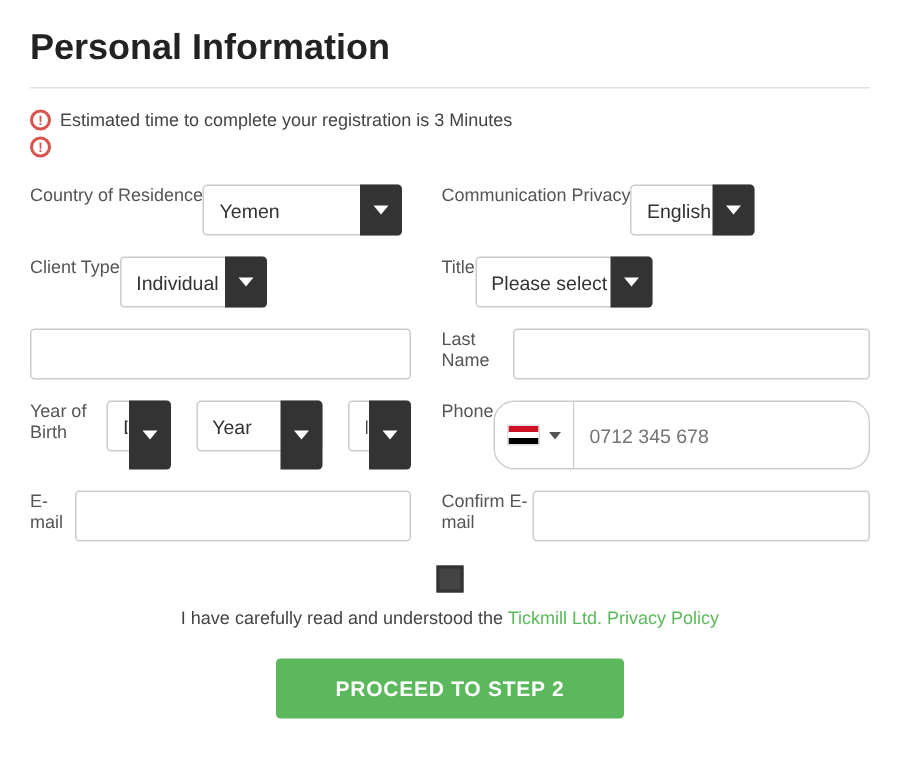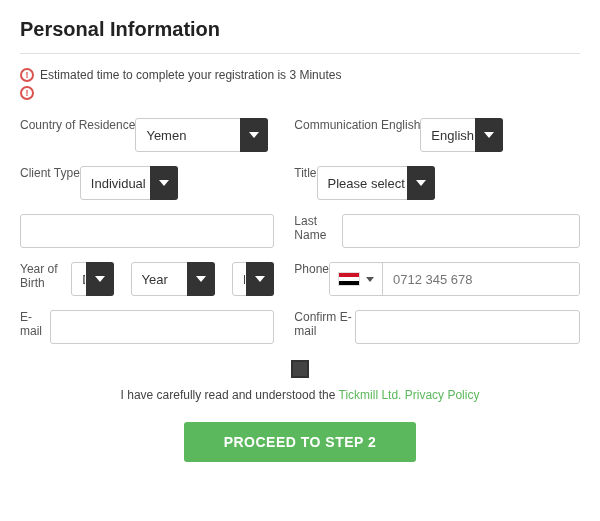--- a/index.html
+++ b/index.html
@@ -10,21 +10,21 @@
       font-size: 13px;
       padding: 0;
     }
     .container {
       width: 600px;
       min-height: 521px;
       background: #fff;
       padding: 18px 20px 30px 20px;
     }
     .page-title {
-      font-size: 20px;
+      font-size: 24px;
       font-weight: bold;
       color: #222;
       margin-bottom: 12px;
     }
     .divider {
       border: none;
       border-top: 1px solid #e0e0e0;
       margin-bottom: 14px;
     }
     .notices {
@@ -123,23 +123,23 @@
     .dob-row .select-wrapper {
       flex: 1;
     }
     .dob-row .select-wrapper:nth-child(2) {
       flex: 2;
     }
     .phone-row {
       display: flex;
       gap: 0;
       border: 1px solid #ccc;
-      border-radius: 3px;
+      border-radius: 14px;
       overflow: hidden;
-      height: 34px;
+      height: 46px;
     }
     .phone-flag {
       display: flex;
       align-items: center;
       padding: 0 8px;
       border-right: 1px solid #ccc;
       background: #fff;
       gap: 4px;
       cursor: pointer;
       white-space: nowrap;
@@ -234,21 +234,21 @@
           <option>Yemen</option>
           <option>Egypt</option>
           <option>United Kingdom</option>
           <option>USA</option>
         </select>
         <span class="select-arrow"></span>
       </div>
     </div>
 
     <div class="form-group">
-      <label>Communication English</label>
+      <label>Communication Privacy</label>
       <div class="select-wrapper">
         <select>
           <option>English</option>
           <option>Arabic</option>
           <option>French</option>
         </select>
         <span class="select-arrow"></span>
       </div>
     </div>
 

